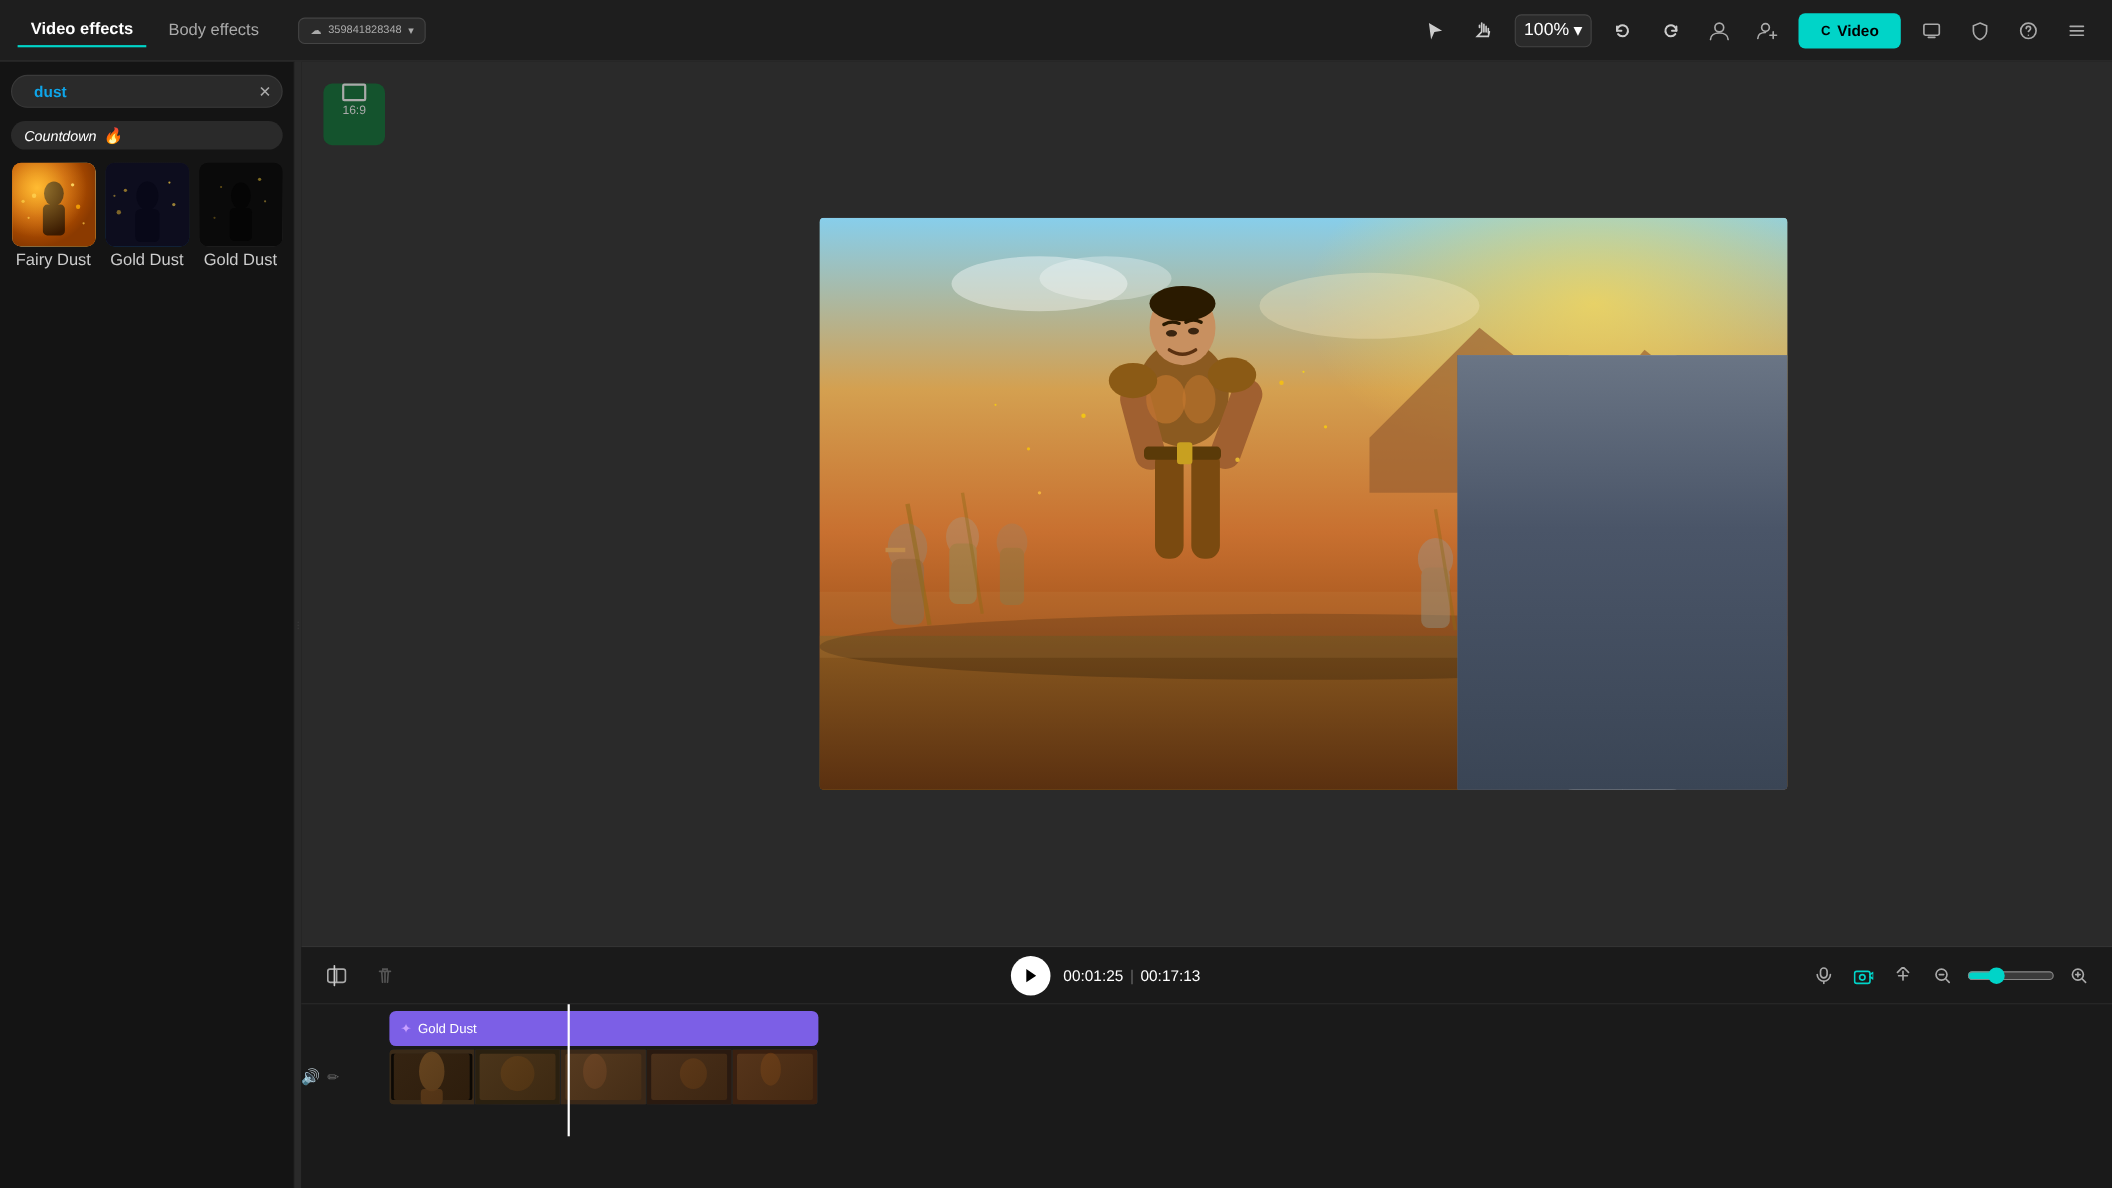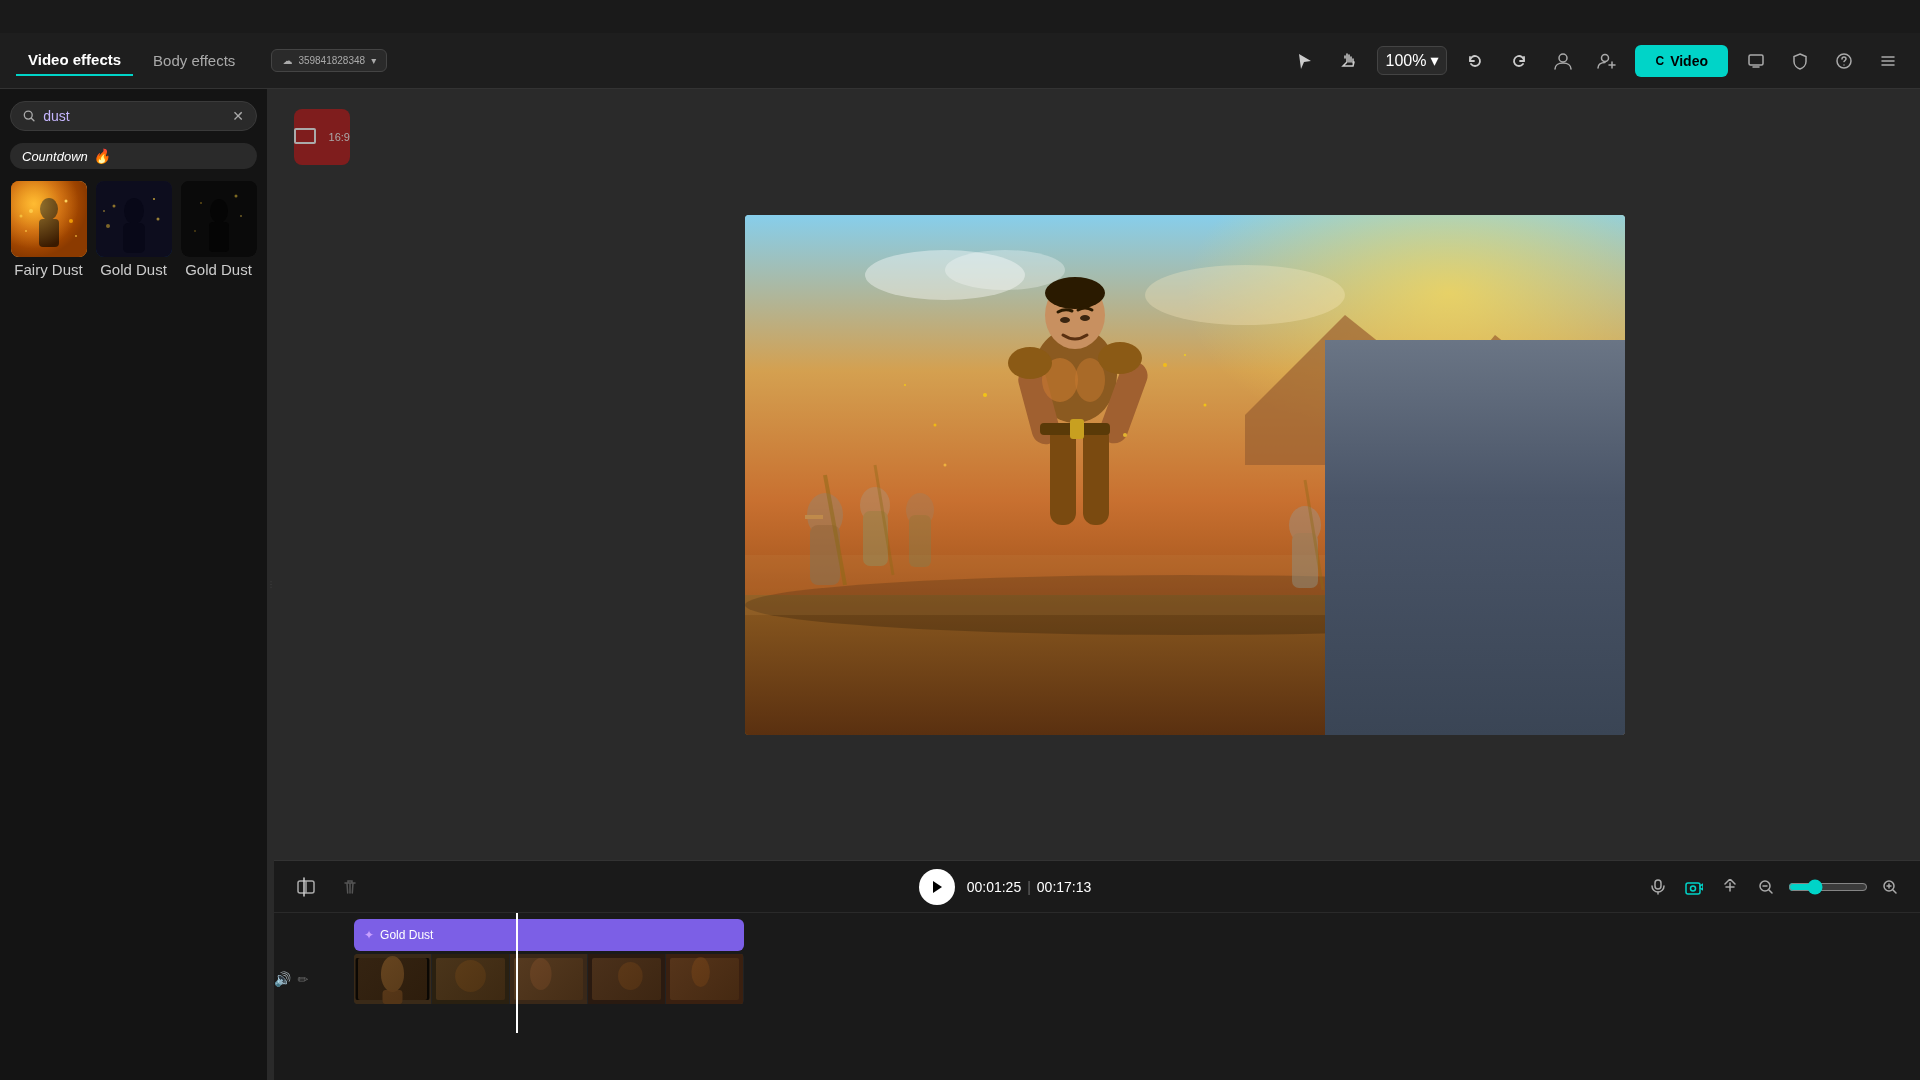--- a/index.html
+++ b/index.html
@@ -17,21 +17,20 @@
     
     .top-bar {
       height: 56px;
       background: #1e1e1e;
       display: flex;
       align-items: center;
       padding: 0 16px;
       gap: 8px;
       border-bottom: 1px solid #333;
       flex-shrink: 0;
-      margin-top: 33px;
     }
     .tab-video-effects {
       color: #fff;
       font-size: 15px;
       font-weight: 600;
       padding: 6px 12px;
       cursor: pointer;
       border-bottom: 2px solid #00d4c8;
     }
     .tab-body-effects {
@@ -125,23 +124,24 @@
       background: #2a2a2a;
       border: 1px solid #3a3a3a;
       border-radius: 20px;
       padding: 6px 12px;
       gap: 8px;
     }
     .search-bar input {
       background: none;
       border: none;
       outline: none;
-      color: #c4b5fd;
+      color: #0ea5e9;
       font-size: 14px;
       flex: 1;
+      font-weight: bold;
     }
     .search-bar .clear-icon {
       cursor: pointer;
       color: #aaa;
       font-size: 14px;
     }
 
     .countdown-tag {
       margin: 0 10px 12px 10px;
       display: inline-flex;
@@ -226,26 +226,26 @@
       background: #2a2a2a;
       overflow: hidden;
     }
 
     .aspect-ratio-badge {
       position: absolute;
       top: 20px;
       left: 20px;
       width: 56px;
       height: 56px;
-      background: #7f1d1d;
+      background: #14532d;
       border-radius: 8px;
       display: flex;
-      flex-direction: row;
-      align-items: center;
-      justify-content: space-between;
+      flex-direction: column;
+      align-items: center;
+      justify-content: flex-start;
       font-size: 11px;
       color: #aaa;
       cursor: pointer;
       z-index: 10;
     }
     .aspect-ratio-badge .ratio-icon {
       width: 22px;
       height: 16px;
       border: 2px solid #aaa;
       border-radius: 2px;

